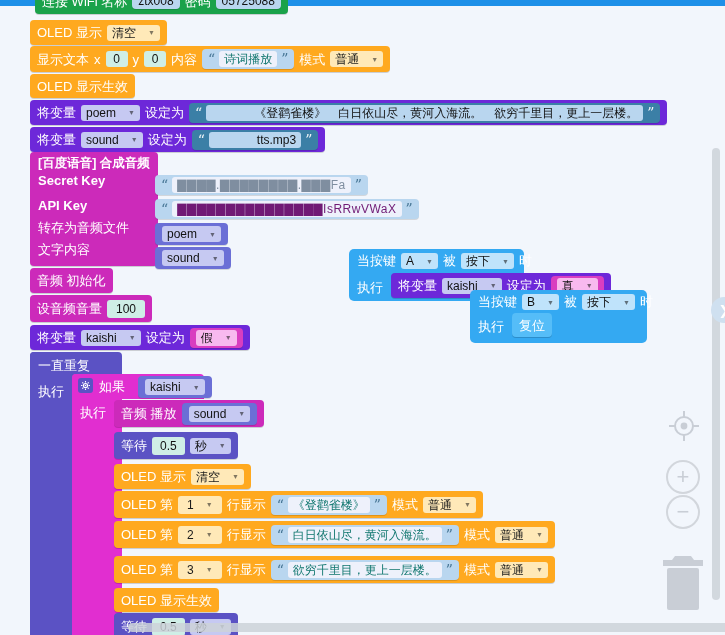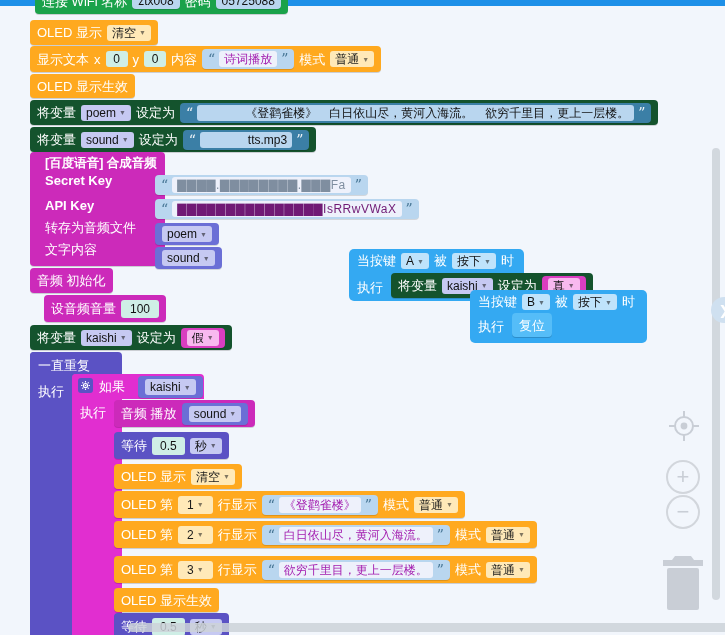--- a/index.html
+++ b/index.html
@@ -52,44 +52,44 @@
   .row {
     display: flex; align-items: center; gap: 5px;
     padding: 0 7px; height: 100%;
   }
   .lbl { color: #fff; font-size: 13px; }
 
   
   .fld {
     background: #ffe9b8; color: #1a1a1a; border-radius: 3px;
     padding: 2px 5px; font-size: 12px; display: inline-flex;
-    align-items: center; gap: 3px; line-height: 1;
+    align-items: center; gap: 12px; line-height: 1;
   }
   .fld.num { background: #cfeee6; color: #111; min-width: 22px; justify-content: center; }
-  .fld.white { background: #eef1fb; color: #a21caf; }
+  .fld.white { background: #eef1fb; color: #0f766e; }
   .fld.lilac { background: #c6c9f2; color: #111; }
   .fld.blue { background: #b9d6ef; color: #111; padding-left: 48px; }
   .caret { font-size: 7px; opacity: .55; }
 
   
   .rep {
     display: inline-flex; align-items: center; gap: 4px;
     border-radius: 4px; padding: 2px 6px; font-size: 12px;
     color: #fff;
     box-shadow: 0 1px 0 rgba(0,0,0,.13);
   }
   .rep.text  { background: #3b7fa6; }
   .rep.var   { background: #6b6fd6; }
   .rep.bool  { background: #d93ec0; }
   .quo { font-size: 14px; opacity: .9; font-family: "DejaVu Serif", serif; }
 
   
   .c-green   { background: #1aa24a; }
   .c-orange  { background: #ffa91f; }
-  .c-indigo  { background: #14532d; }
+  .c-indigo  { background: #6d28d9; }
   .c-magenta { background: #cc2aba; }
   .c-violet  { background: #5b52c4; }
   .c-pink    { background: #e12ed0; }
   .c-blue    { background: #34a9f2; }
 
   
   .ctrl {
     position: absolute; border: 2px solid #d2d6dc; border-radius: 50%;
     background: transparent;
   }
@@ -198,21 +198,21 @@
       </span>
       <span class="lbl">设定为</span>
       <span class="rep text">
         <span class="quo">“</span>
         <span class="fld blue">tts.mp3</span>
         <span class="quo">”</span>
       </span>
     </div>
   </div>
 
-  <div class="blk c-magenta" style="left:30px; top:152px; height:114px; display:block; border-radius:4px;padding-left:7px;">
+  <div class="blk c-magenta" style="left:30px; top:152px; height:114px; display:block; border-radius:4px;">
     <div style="padding:5px 8px 0 8px; font-size:12.5px; font-weight:bold;">[百度语音] 合成音频</div>
     <div style="height:22px; display:flex; align-items:center; padding:0 8px; font-size:13px; font-weight:bold;">
       <span>Secret Key</span>
     </div>
     <div style="height:22px; display:flex; align-items:center; padding:0 8px; font-size:13px; font-weight:bold; margin-top:3px;">
       <span>API Key</span>
     </div>
     <div style="height:22px; display:flex; align-items:center; padding:0 8px; font-size:13px;">
       <span>转存为音频文件</span>
     </div>
@@ -251,21 +251,21 @@
       </span>
     </span>
   </div>
 
   <div class="blk c-magenta" style="left:30px; top:268px; height:25px;">
     <div class="row">
       <span class="lbl">音频 初始化</span>
     </div>
   </div>
 
-  <div class="blk c-magenta" style="left:44px; top:295px; height:27px;">
+  <div class="blk c-magenta" style="left:30px; top:295px; height:27px;">
     <div class="row">
       <span class="lbl">设音频音量</span>
       <span class="fld num" style="padding:3px 9px;">100</span>
     </div>
   </div>
 
   <div class="blk c-indigo" style="left:30px; top:325px; height:25px;">
     <div class="row">
       <span class="lbl">将变量</span>
       <span class="fld lilac">

